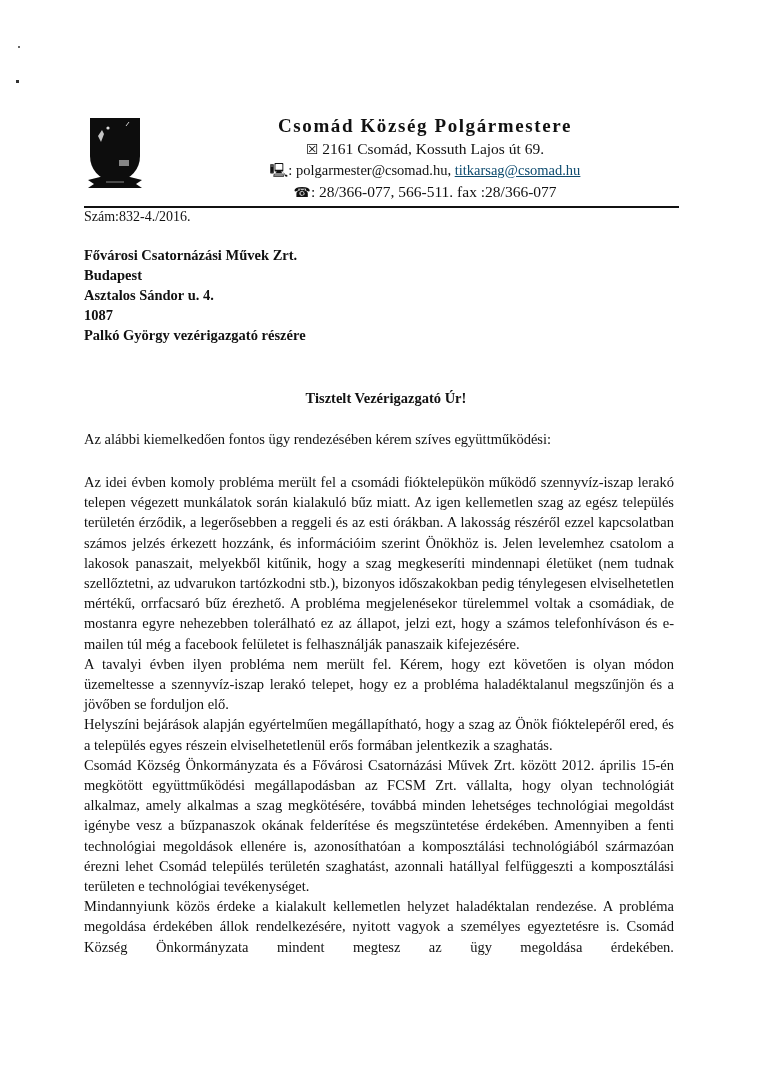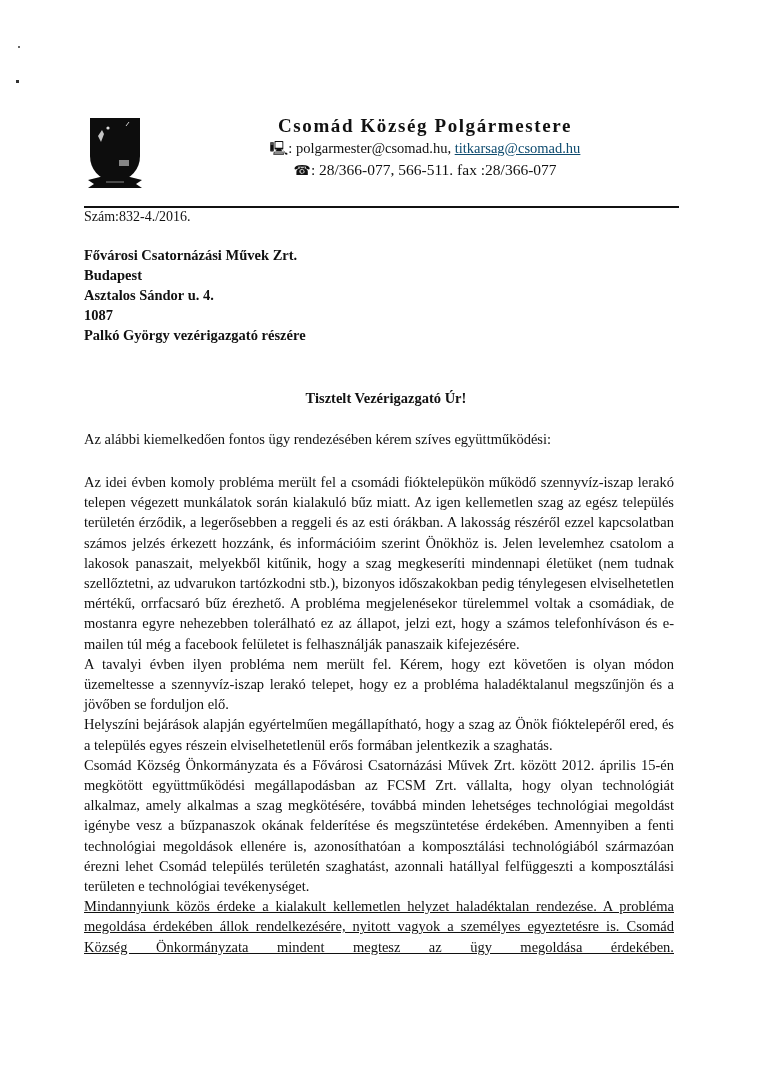--- a/index.html
+++ b/index.html
@@ -25,21 +25,21 @@
   .addressee { position: absolute; left: 84px; top: 245px; font-weight: bold; font-size: 14.5px; line-height: 20px; }
   .addressee div { white-space: nowrap; }
 
   .salutation { position: absolute; left: 0; width: 772px; top: 390px; text-align: center;
                 font-weight: bold; font-size: 14.5px; }
 
   .intro { position: absolute; left: 84px; top: 431px; font-size: 14.5px; white-space: nowrap; }
 
   .body { position: absolute; left: 84px; top: 472px; width: 590px; font-size: 14.5px; line-height: 20.2px; }
   .body p { margin: 0; text-align: justify; }
-  .body p.last { text-align: justify; text-align-last: justify; text-decoration: underline; }
+  .body p.last { text-align: justify; text-align-last: justify; }
 </style>
 </head>
 <body>
 
 <div class="page">
 
   <div class="speck" style="left:18px;top:46px;width:2px;height:2px;"></div>
   <div class="speck" style="left:16px;top:80px;width:3px;height:3px;background:#333;"></div>
 
   <svg class="crest" viewBox="0 0 58 76">
@@ -47,20 +47,24 @@
     <path d="M12 20 l4 -6 l2 4 l-3 8 z" fill="#e6e6e6" opacity="0.85"></path>
     <circle cx="22" cy="12" r="1.6" fill="#ddd"></circle>
     <path d="M40 10 l3 -4" stroke="#ccc" stroke-width="1"></path>
     <rect x="33" y="44" width="10" height="6" fill="#bbb" opacity="0.7"></rect>
     <path d="M2 64 L14 61 H44 L56 64 L50 68 L56 72 H2 L8 68 Z" fill="#0d0d0d"></path>
     <path d="M20 66 H38" stroke="#aaa" stroke-width="0.8"></path>
   </svg>
 
   <div class="letterhead">
     <div class="lh-title">Csomád Község Polgármestere</div>
+    <div class="lh-line">
+      <span class="glyph">☒</span>
+      <span>2161 Csomád, Kossuth Lajos út 69.</span>
+    </div>
     <div class="lh-line small">
       <span class="glyph">🖳</span><span>: polgarmester@csomad.hu, </span><a class="lh-link">titkarsag@csomad.hu</a>
     </div>
     <div class="lh-line">
       <span class="glyph">☎</span><span>: 28/366-077, 566-511. fax :28/366-077</span>
     </div>
   </div>
 
   <div class="rule"></div>
 

